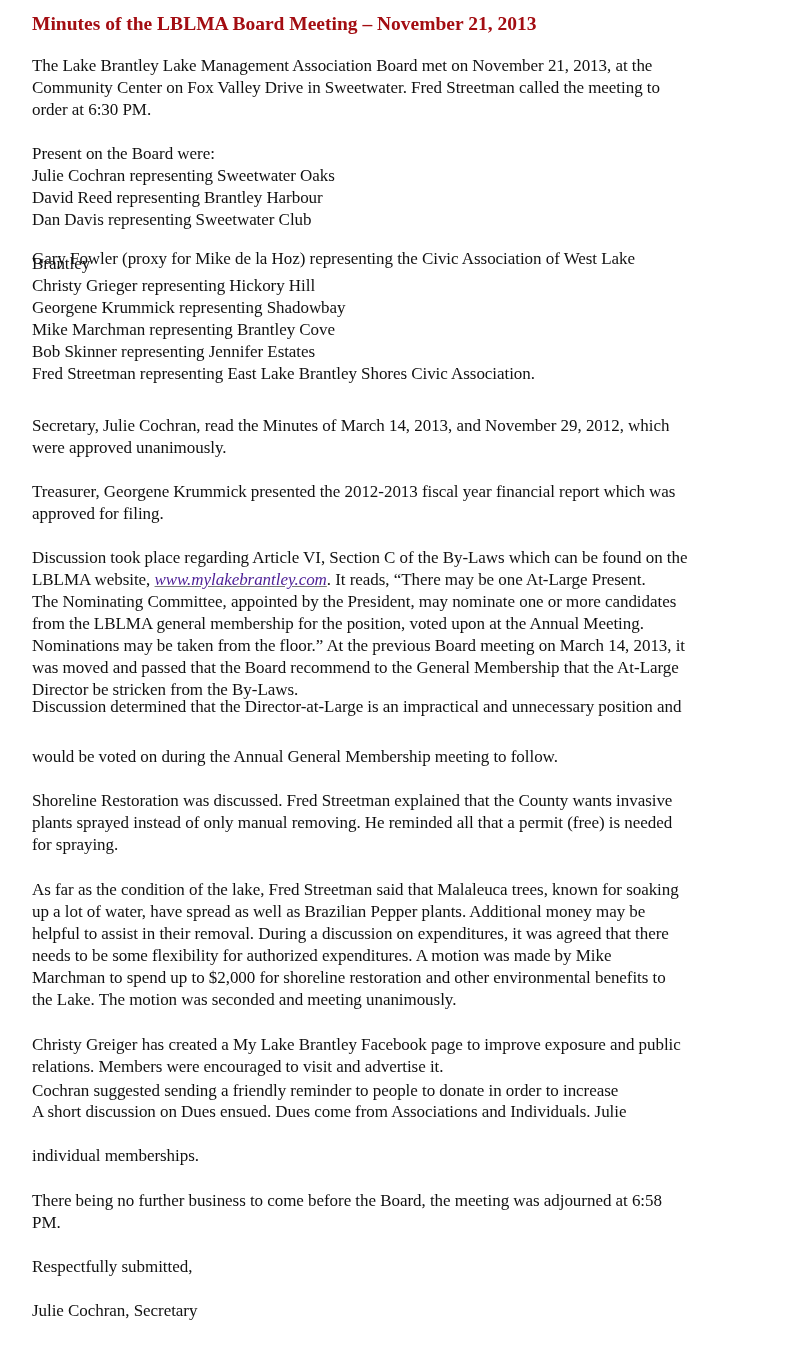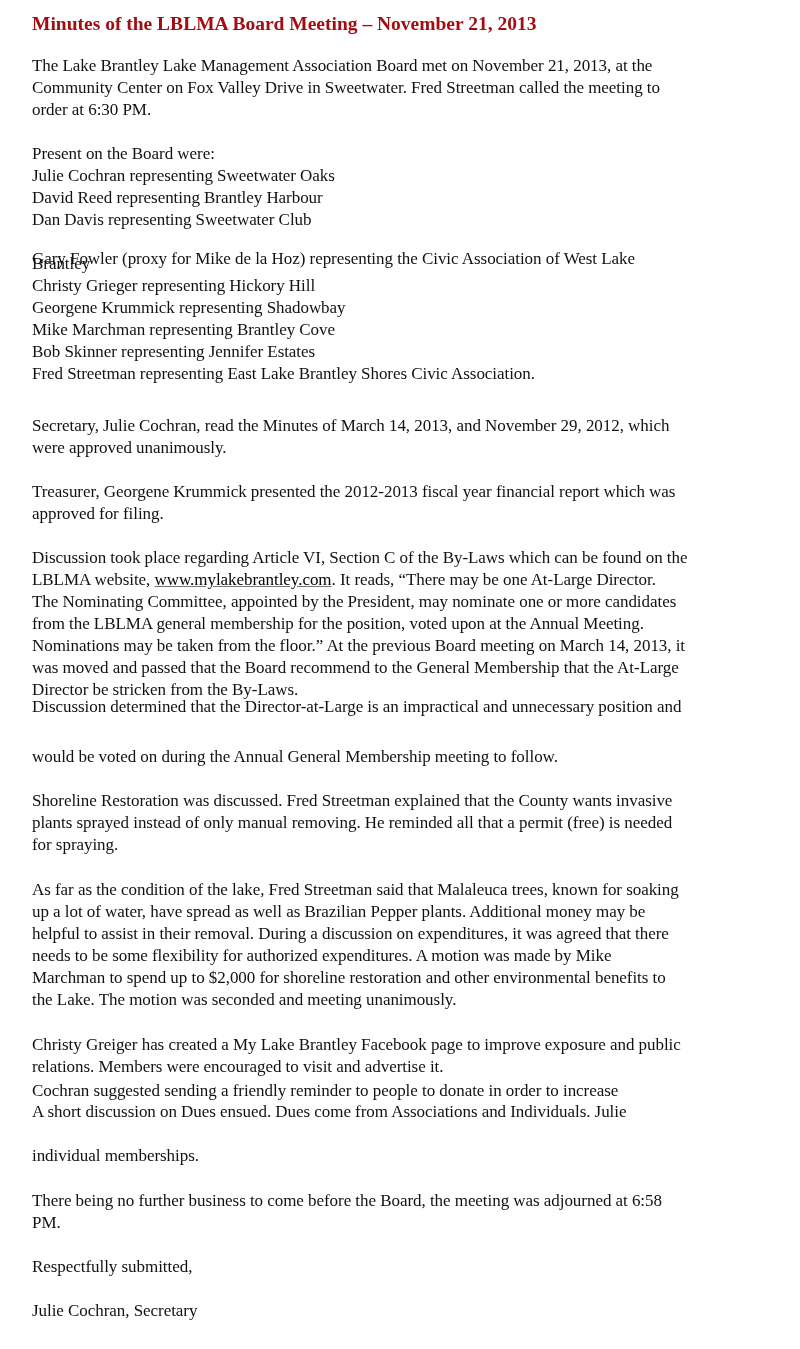--- a/index.html
+++ b/index.html
@@ -35,24 +35,25 @@
     }
     .line {
       position: absolute;
       left: 32px;
       font-size: 17px;
       line-height: 22px;
       white-space: nowrap;
       letter-spacing: -0.05px;
     }
     .link {
-      color: #000000;
+      color: #4c1d95;
       text-decoration: underline;
       text-decoration-color: #777;
       cursor: pointer;
+      font-style: italic;
     }
   </style>
 </head>
 <body>
 
 <div class="page">
 
   <h1 class="title" style="color: rgb(163, 13, 18);">Minutes of the LBLMA Board Meeting – November 21, 2013</h1>
 
   <div>
@@ -80,21 +81,21 @@
     <div class="line" style="top:437px">were approved unanimously.</div>
   </div>
 
   <div>
     <div class="line" style="top:481px">Treasurer, Georgene Krummick presented the 2012-2013 fiscal year financial report which was</div>
     <div class="line" style="top:503px">approved for filing.</div>
   </div>
 
   <div>
     <div class="line" style="top:547px">Discussion took place regarding Article VI, Section C of the By-Laws which can be found on the</div>
-    <div class="line" style="top:569px"><span>LBLMA website, </span><a class="link">www.mylakebrantley.com</a><span>. It reads, “There may be one At-Large Director.</span></div>
+    <div class="line" style="top:569px"><span>LBLMA website, </span><a class="link">www.mylakebrantley.com</a><span>. It reads, “There may be one At-Large Present.</span></div>
     <div class="line" style="top:591px">The Nominating Committee, appointed by the President, may nominate one or more candidates</div>
     <div class="line" style="top:613px">from the LBLMA general membership for the position, voted upon at the Annual Meeting.</div>
     <div class="line" style="top:635px">Nominations may be taken from the floor.” At the previous Board meeting on March 14, 2013, it</div>
     <div class="line" style="top:657px">was moved and passed that the Board recommend to the General Membership that the At-Large</div>
     <div class="line" style="top:679px">Director be stricken from the By-Laws.</div>
   </div>
 
   <div>
     <div class="line" style="top:696px">Discussion determined that the Director-at-Large is an impractical and unnecessary position and</div>
     <div class="line" style="top:746px">would be voted on during the Annual General Membership meeting to follow.</div>

